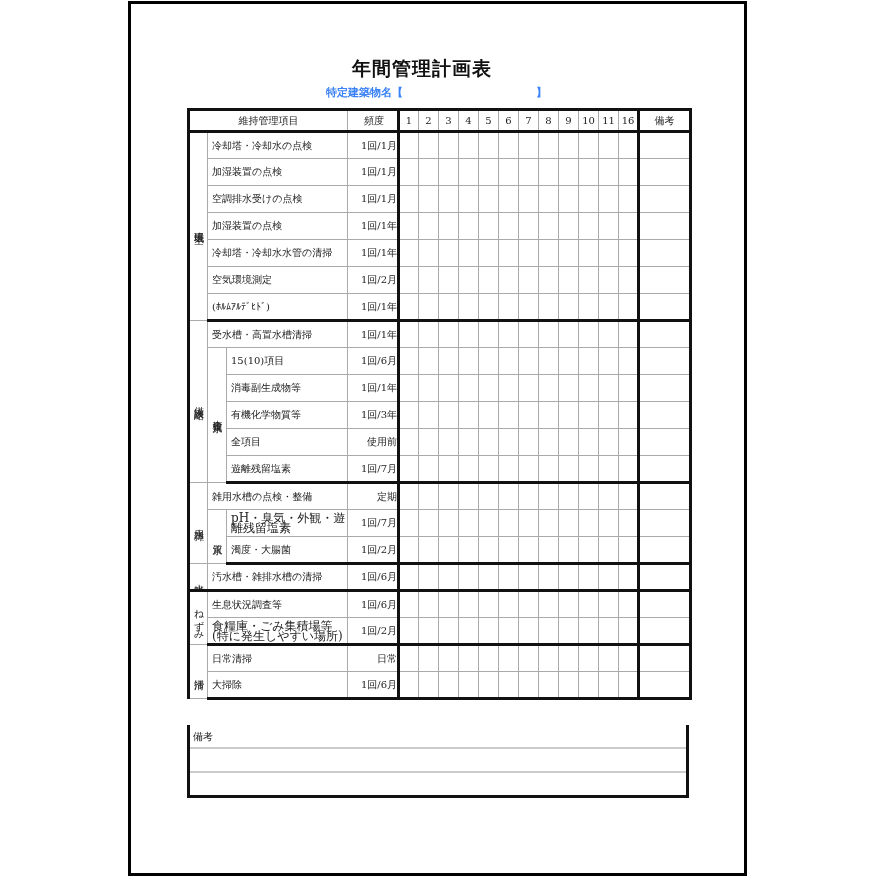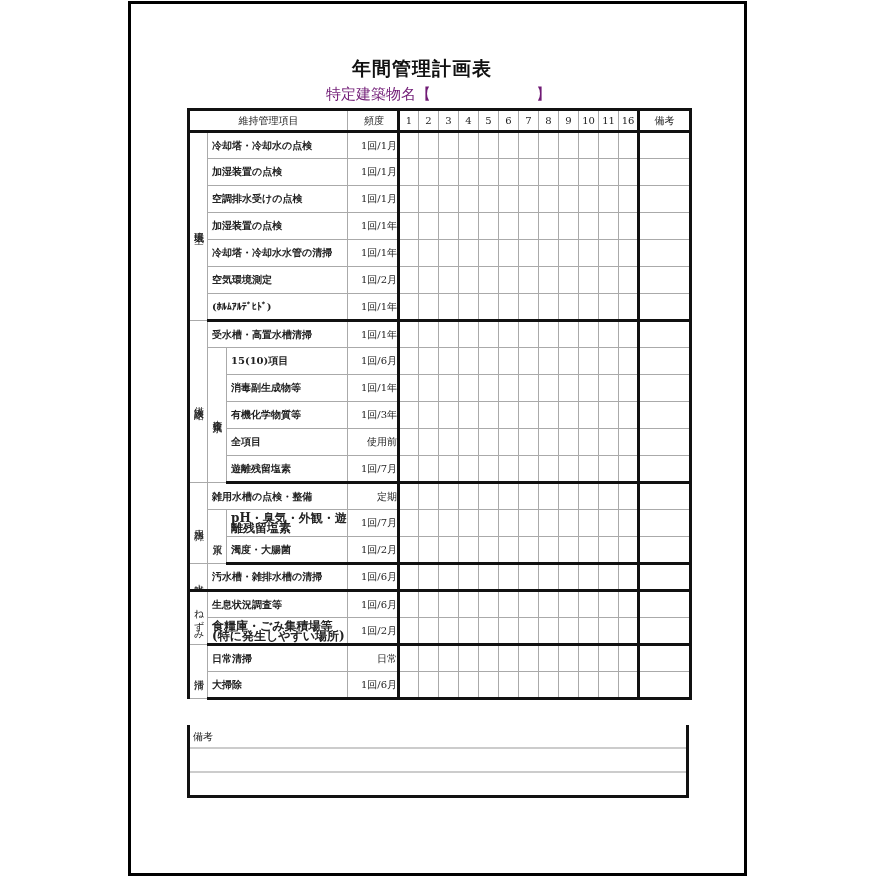--- a/index.html
+++ b/index.html
@@ -4,32 +4,32 @@
 <style>
   html, body { margin:0; padding:0; background:#fff; }
   body { width:876px; height:876px; position:relative; overflow:hidden;
          font-family: "DejaVu Serif", "Liberation Serif", serif; color:#222; }
   .page { position:absolute; left:128px; top:1px; width:613px; height:869px;
           border:3px solid #000; box-sizing:content-box; }
   .title { position:absolute; left:0; top:56px; width:844px; text-align:center;
            font-family:"DejaVu Sans","Liberation Sans",sans-serif; font-weight:bold;
            font-size:19px; letter-spacing:1px; color:#111; }
   .bldg { position:absolute; top:85px; left:326px; font-family:"DejaVu Sans","Liberation Sans",sans-serif;
-          font-weight:normal; font-size:15px; color:#701a75; white-space:pre; }
+          font-weight:bold; font-size:11px; color:#3b82f6; white-space:pre; }
   .bldg .br2 { position:absolute; left:210px; top:0; }
   table.main { position:absolute; left:187px; top:108px; border-collapse:collapse;
                table-layout:fixed; font-size:10px; }
   table.main td { border:1px solid #aaa; padding:0; height:27px; overflow:hidden;
                   box-sizing:border-box; white-space:nowrap; }
   table.main tr.hdr td { height:22px; text-align:center; border-bottom:3px solid #111; }
   td.cat { writing-mode:vertical-rl; text-orientation:upright; text-align:center;
            vertical-align:middle; font-size:10px; letter-spacing:-1px; line-height:12px; }
   td.sub { writing-mode:vertical-rl; text-orientation:upright; text-align:center;
            vertical-align:middle; font-size:10px; letter-spacing:-1px; line-height:12px; }
-  td.item { padding-left:4px !important; text-align:left;font-weight:bold; }
+  td.item { padding-left:4px !important; text-align:left; }
   td.item.two { white-space:normal; line-height:10px; font-size:12px; }
   td.freq { padding-left:3px !important; border-right:3px solid #111 !important;text-align:right; }
   td.m { }
   td.m12 { border-right:3px solid #111 !important; }
   td.rem { }
   tr.secend td { border-bottom:3px solid #111; }
   td.left-outer { border-left:3px solid #111 !important;margin-left:40px; }
   td.right-outer { border-right:3px solid #111 !important; }
   tr.hdr td { border-top:3px solid #111 !important; }
   .remarks { position:absolute; left:187px; top:725px; width:502px; height:73px;

